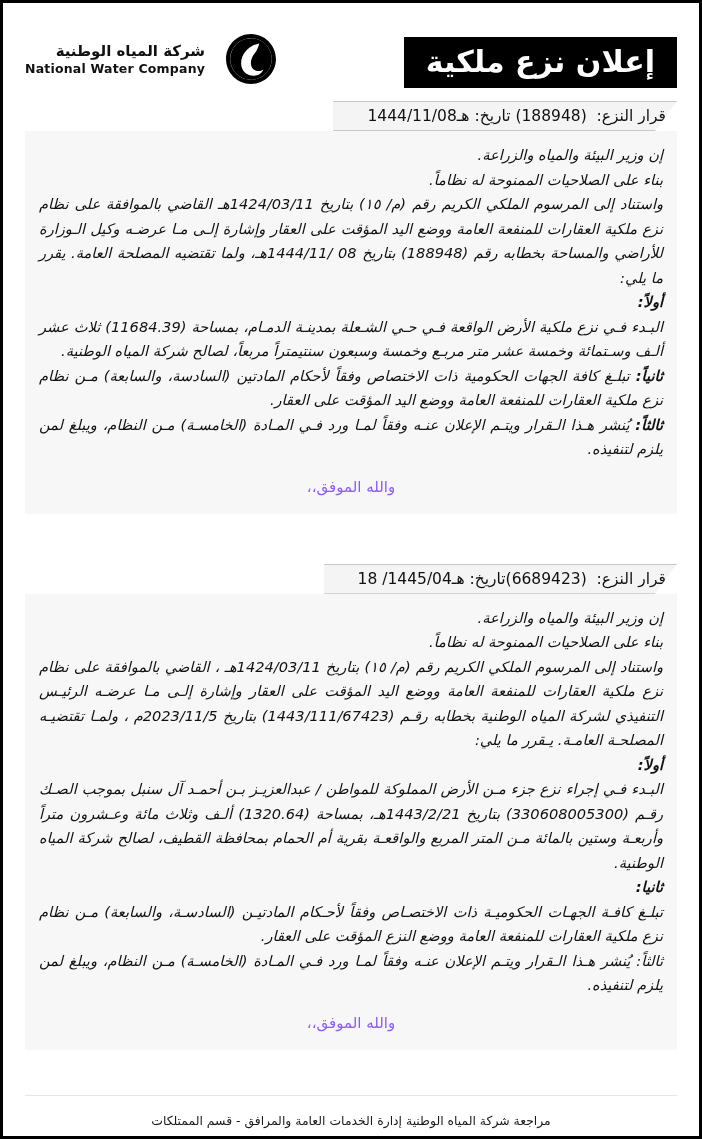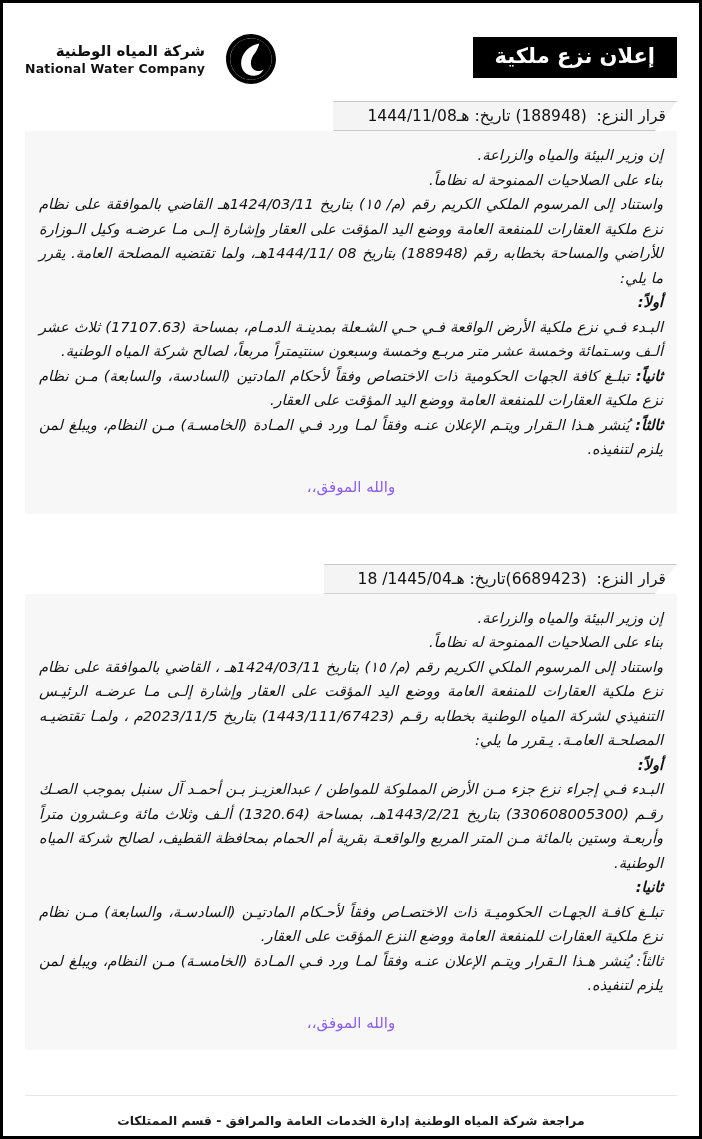--- a/index.html
+++ b/index.html
@@ -28,21 +28,21 @@
     box-sizing: border-box;
   }
 
   .title-box {
     position: absolute;
     top: 34px;
     right: 22px;
     background: #000000;
     color: #ffffff;
     padding: 8px 22px 10px 22px;
-    font-size: 21px;
+    font-size: 30px;
     font-weight: bold;
     line-height: 1.1;
     letter-spacing: 0px;
     white-space: nowrap;
   }
 
   .logo-wrap {
     position: absolute;
     top: 30px;
     left: 22px;
@@ -141,21 +141,21 @@
   }
 
   
   .footer {
     position: absolute;
     bottom: 8px;
     left: 0;
     right: 0;
     text-align: center;
     font-size: 12.4px;
-    font-weight: bold;
+    font-weight: normal;
     color: #1a1a1a;
   }
   .footer-rule {
     position: absolute;
     bottom: 40px;
     right: 22px;
     left: 22px;
     height: 1px;
     background: #e6e6e6;
   }
@@ -198,21 +198,21 @@
     </div>
 
     <div class="panel">
       <p class="body-text line para">إن وزير البيئة والمياه والزراعة.</p>
       <p class="body-text line para">بناء على الصلاحيات الممنوحة له نظاماً.</p>
       <p class="body-text para">واستناد إلى المرسوم الملكي الكريم رقم (م/ ١٥) بتاريخ 1424/03/11هـ القاضي بالموافقة على نظام نزع ملكية العقارات للمنفعة العامة ووضع اليد المؤقت على العقار وإشارة إلـى مـا عرضـه وكيل الـوزارة للأراضي والمساحة بخطابه رقم (188948) بتاريخ 08 /1444/11هـ، ولما تقتضيه المصلحة العامة.  يقرر ما يلي:</p>
 
       <p class="body-text line para">
         <span class="lbl">أولاً:</span>
       </p>
-      <p class="body-text para">البـدء فـي نزع ملكية الأرض الواقعة فـي حـي الشـعلة بمدينـة الدمـام، بمساحة (17107.63) ثلاث عشر ألـف وسـتمائة وخمسة عشر متر مربـع وخمسة وسبعون سنتيمتراً مربعاً، لصالح شركة المياه الوطنية.</p>
+      <p class="body-text para">البـدء فـي نزع ملكية الأرض الواقعة فـي حـي الشـعلة بمدينـة الدمـام، بمساحة (11684.39) ثلاث عشر ألـف وسـتمائة وخمسة عشر متر مربـع وخمسة وسبعون سنتيمتراً مربعاً، لصالح شركة المياه الوطنية.</p>
 
       <p class="body-text para"><span class="lbl">ثانياً:</span> <span>تبلـغ كافة الجهات الحكومية ذات الاختصاص وفقاً لأحكام المادتين (السادسة، والسابعة) مـن نظام نزع ملكية العقارات للمنفعة العامة ووضع اليد المؤقت على العقار.</span></p>
 
       <p class="body-text para"><span class="lbl">ثالثاً:</span> <span>يُنشر هـذا الـقرار ويتـم الإعلان عنـه وفقاً لمـا ورد فـي المـادة (الخامسـة) مـن النظام، ويبلغ لمن يلزم لتنفيذه.</span></p>
 
       <div class="sig">والله الموفق،،</div>
     </div>
   </div>
 
   <div class="decree">

